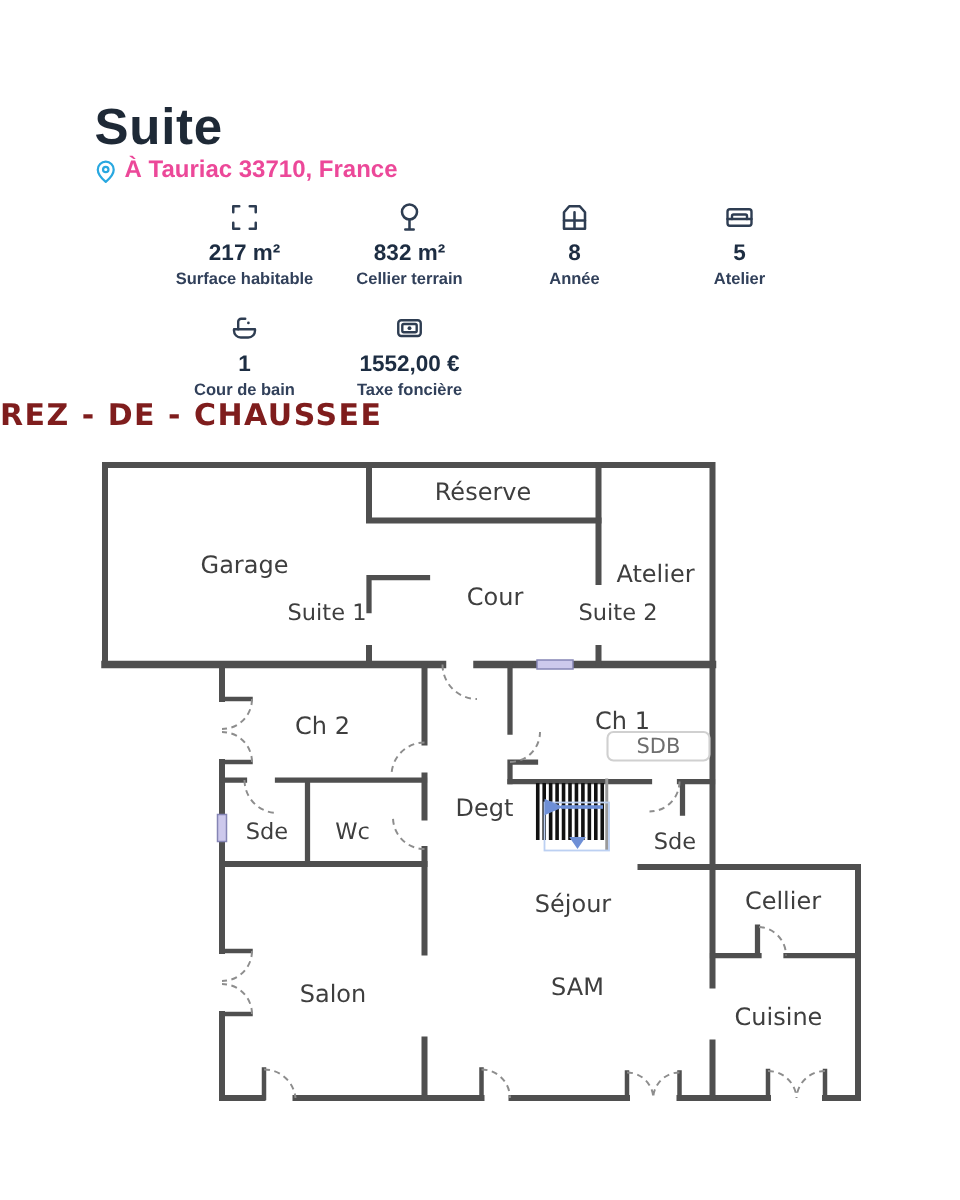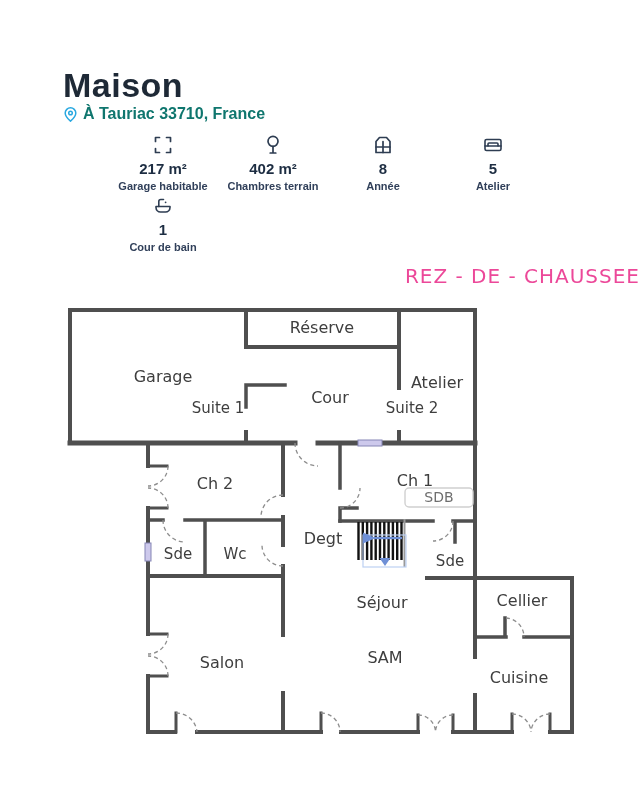--- a/index.html
+++ b/index.html
@@ -6,80 +6,80 @@
   body{
     width:640px;height:800px;position:relative;background:#ffffff;
     font-family:"Liberation Sans", sans-serif;overflow:hidden;
   }
   .page-title{
     position:absolute;left:63px;top:66px;margin:0;
     font-size:34px;font-weight:800;color:#1e2936;letter-spacing:.5px;
   }
   .location-row{
     position:absolute;left:62px;top:105px;display:flex;align-items:center;gap:4px;
-    color:#0f766e;font-size:16px;font-weight:700;
+    color:#ec4899;font-size:16px;font-weight:700;
   }
   .location-row svg{display:block;}
   .stats{
     position:absolute;left:108px;top:131px;width:440px;
-    display:grid;grid-template-columns:repeat(4,110px);
+    display:grid;grid-template-columns:repeat(4,110px);row-gap:13px;
   }
   .stat{
     display:flex;flex-direction:column;align-items:center;text-align:center;
   }
   .stat .s-icon{height:27px;display:flex;align-items:center;justify-content:center;}
   .stat .s-value{font-size:15px;font-weight:700;color:#1d2d42;margin-top:2px;white-space:nowrap;}
   .stat .s-label{font-size:11px;font-weight:600;color:#31405a;margin-top:3px;white-space:nowrap;}
   .plan-title{
-    position:absolute;left:0;top:264px;width:640px;text-align:right;margin:0;
-    font-size:20px;font-weight:400;color:#ec4899;letter-spacing:1px;
+    position:absolute;left:0;top:264px;width:640px;text-align:left;margin:0;
+    font-size:20px;font-weight:700;color:#7f1d1d;letter-spacing:1px;
     font-family:"DejaVu Sans", sans-serif;
   }
   .plan-wrap{position:absolute;left:0;top:300px;}
   .room-label{font-family:"DejaVu Sans", sans-serif;fill:#3e3e3e;}
   .rl-16{font-size:16px;}
   .rl-15{font-size:15px;}
   .sdb-label{font-family:"DejaVu Sans", sans-serif;fill:#6e6e6e;font-size:14px;}
 </style>
 </head>
 <body>
 
-<h1 class="page-title">Maison</h1>
+<h1 class="page-title">Suite</h1>
 
 <div class="location-row">
   <span>
     <svg width="17" height="17" viewBox="0 0 16 16" fill="none" stroke="#29a8e0" stroke-width="1.4" stroke-linecap="round" stroke-linejoin="round">
       <path d="M8 1.7 a5 5 0 0 1 5 5 c0 3.4 -5 7.6 -5 7.6 s-5 -4.2 -5 -7.6 a5 5 0 0 1 5 -5 Z"></path>
       <circle cx="8" cy="6.6" r="1.7"></circle>
     </svg>
   </span>
   <span>À Tauriac 33710, France</span>
 </div>
 
 <div class="stats">
 
   <div class="stat">
     <span class="s-icon">
       <svg width="24" height="24" viewBox="0 0 24 24" fill="none" stroke="#2e3d52" stroke-width="1.7" stroke-linecap="round" stroke-linejoin="round">
         <path d="M4.5 8.5 V4.5 H8.5 M15.5 4.5 H19.5 V8.5 M19.5 15.5 V19.5 H15.5 M8.5 19.5 H4.5 V15.5"></path>
       </svg>
     </span>
     <span class="s-value">217 m²</span>
-    <span class="s-label">Garage habitable</span>
+    <span class="s-label">Surface habitable</span>
   </div>
 
   <div class="stat">
     <span class="s-icon">
       <svg width="24" height="24" viewBox="0 0 24 24" fill="none" stroke="#2e3d52" stroke-width="1.7" stroke-linecap="round" stroke-linejoin="round">
         <circle cx="12" cy="8.3" r="5"></circle>
         <path d="M12 13.3 V20 M9.2 20 H14.8"></path>
       </svg>
     </span>
-    <span class="s-value">402 m²</span>
-    <span class="s-label">Chambres terrain</span>
+    <span class="s-value">832 m²</span>
+    <span class="s-label">Cellier terrain</span>
   </div>
 
 
   <div class="stat">
     <span class="s-icon">
       <svg width="24" height="24" viewBox="0 0 24 24" fill="none" stroke="#2e3d52" stroke-width="1.7" stroke-linecap="round" stroke-linejoin="round">
         <path d="M5 8.5 L8.5 4.5 H15.5 L19 8.5 V19.5 H5 Z"></path>
         <path d="M12 8.5 V19.5 M5 14 H19"></path>
       </svg>
     </span>
@@ -104,20 +104,31 @@
       <svg width="24" height="24" viewBox="0 0 24 24" fill="none" stroke="#2e3d52" stroke-width="1.6" stroke-linecap="round" stroke-linejoin="round">
         <path d="M5 12.5 H19 V13.5 a4.5 4.5 0 0 1 -4.5 4.5 H9.5 A4.5 4.5 0 0 1 5 13.5 Z"></path>
         <path d="M7.8 12.5 V7.5 a2 2 0 0 1 2 -2 H12.5"></path>
         <circle cx="14.6" cy="8.3" r="0.9" fill="#2e3d52" stroke="none"></circle>
       </svg>
     </span>
     <span class="s-value">1</span>
     <span class="s-label">Cour de bain</span>
   </div>
 
+  <div class="stat">
+    <span class="s-icon">
+      <svg width="24" height="24" viewBox="0 0 24 24" fill="none" stroke="#2e3d52" stroke-width="1.6" stroke-linecap="round" stroke-linejoin="round">
+        <rect x="4.5" y="6.5" width="15" height="10.5" rx="2"></rect>
+        <rect x="7.2" y="9" width="9.6" height="5.5" rx="1"></rect>
+        <circle cx="12" cy="11.75" r="1.3" fill="#2e3d52" stroke="none"></circle>
+      </svg>
+    </span>
+    <span class="s-value">1552,00 €</span>
+    <span class="s-label">Taxe foncière</span>
+  </div>
 </div>
 
 <h2 class="plan-title">REZ - DE - CHAUSSEE</h2>
 
 <div class="plan-wrap">
 <svg width="640" height="460" viewBox="0 0 640 460">
 
   <g stroke="#4f4f4f" stroke-width="4" stroke-linecap="square" fill="none">
 
     <path d="M70 10 H475 M70 10 V143 M475 10 V143"></path>

